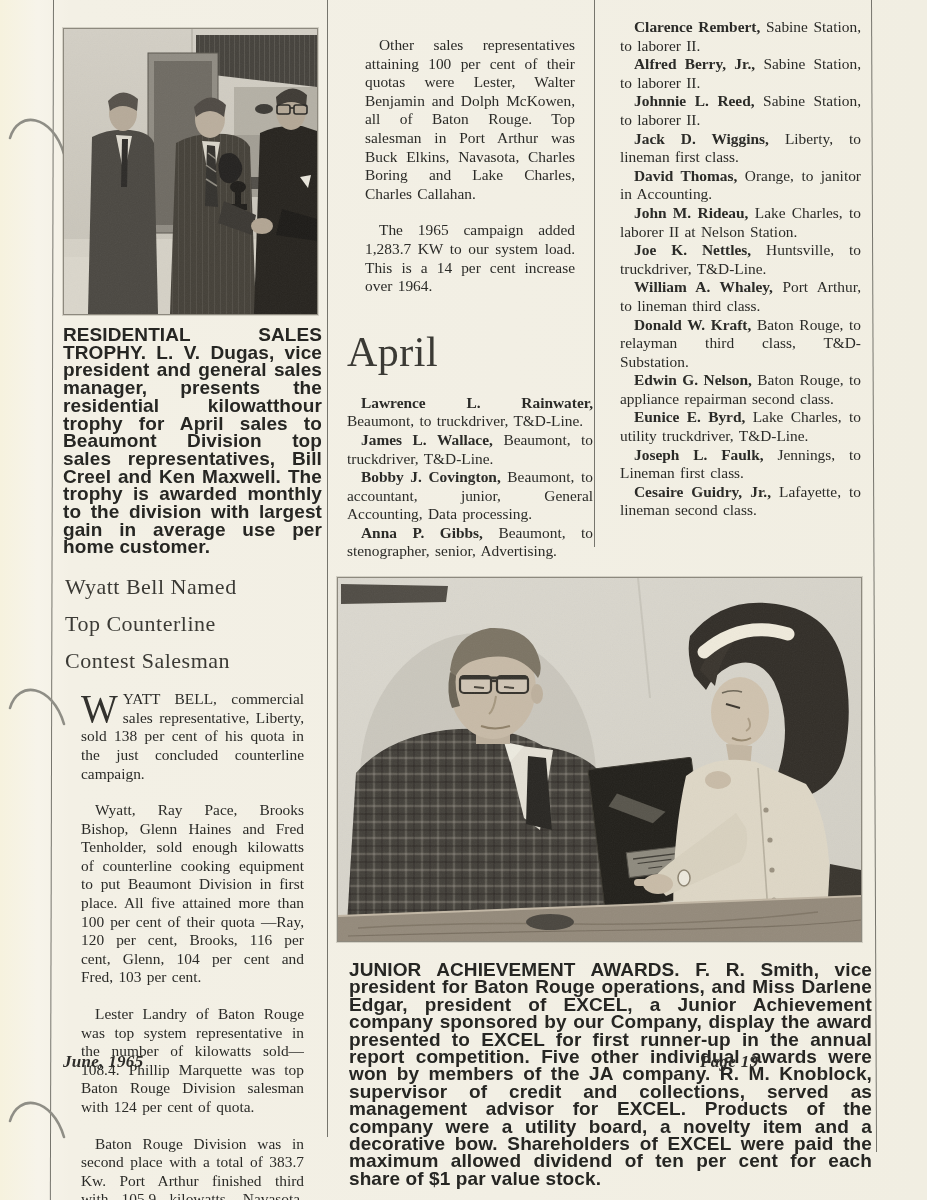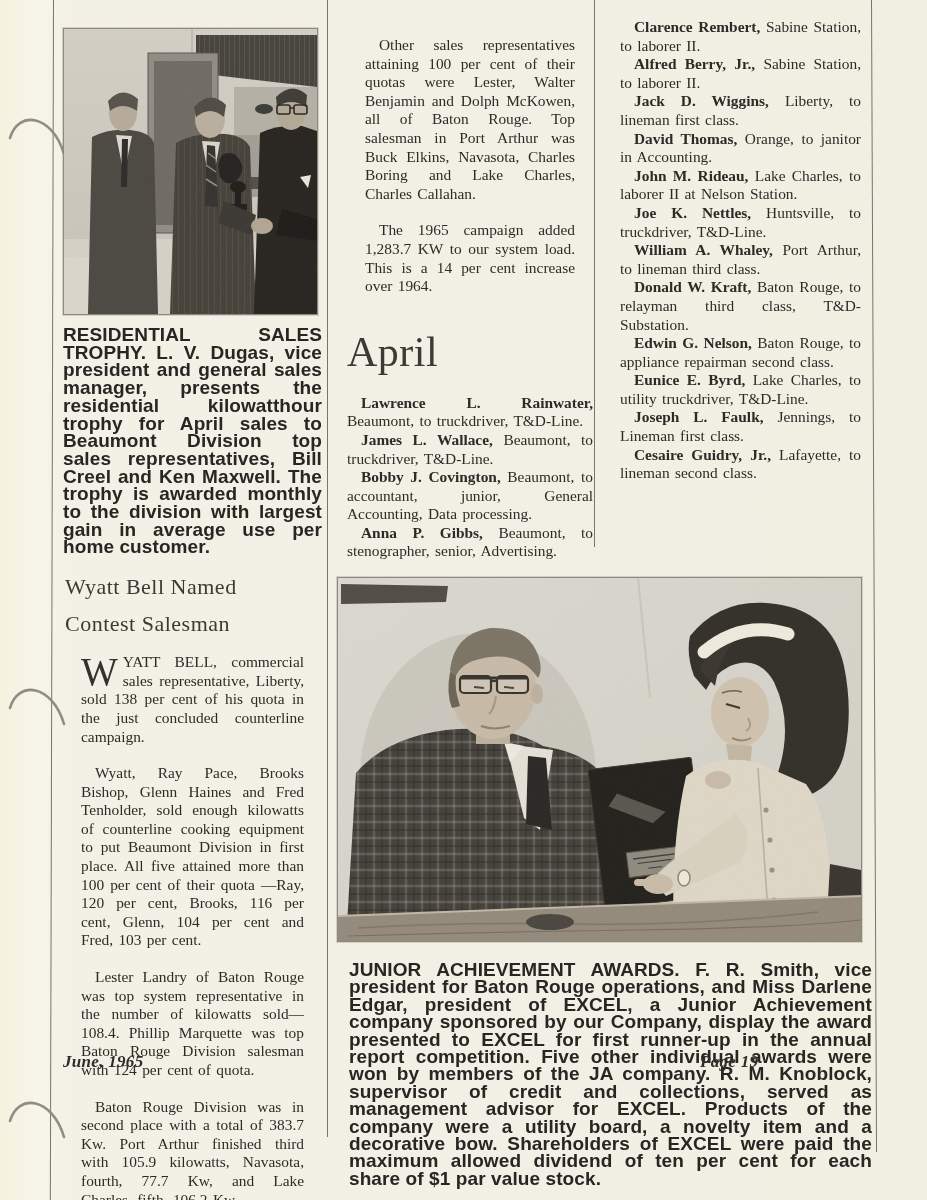--- a/index.html
+++ b/index.html
@@ -162,20 +162,21 @@
           <ellipse cx="198" cy="197" rx="11" ry="8" fill="#b2a593"></ellipse>
         </g>
         <rect width="253" height="285" filter="url(#grain1)" fill="#888" opacity="0.18"></rect>
       </svg>
     </div>
 
     <p class="caption">RESIDENTIAL SALES TROPHY. L. V. Dugas, vice president and general sales manager, presents the residential kilowatthour trophy for April sales to Beaumont Division top sales representatives, Bill Creel and Ken Maxwell. The trophy is awarded monthly to the division with largest gain in average use per home customer.</p>
 
     <h2 class="headline">
       <div>Wyatt Bell Named</div>
+      <div>Top Counterline</div>
       <div>Contest Salesman</div>
     </h2>
 
     <p class="bodytext first-body"><span class="dropcap">W</span><span>YATT BELL, commercial sales representative, Liberty, sold 138 per cent of his quota in the just concluded counterline campaign.</span></p>
     <p class="bodytext indent">Wyatt, Ray Pace, Brooks Bishop, Glenn Haines and Fred Tenholder, sold enough kilowatts of counterline cooking equipment to put Beaumont Division in first place. All five attained more than 100 per cent of their quota —Ray, 120 per cent, Brooks, 116 per cent, Glenn, 104 per cent and Fred, 103 per cent.</p>
     <p class="bodytext indent">Lester Landry of Baton Rouge was top system representative in the number of kilowatts sold— 108.4. Phillip Marquette was top Baton Rouge Division salesman with 124 per cent of quota.</p>
     <p class="bodytext indent">Baton Rouge Division was in second place with a total of 383.7 Kw. Port Arthur finished third with 105.9 kilowatts, Navasota, fourth, 77.7 Kw, and Lake Charles, fifth, 106.2 Kw.</p>
   </div>
 
   <div class="col col2">
@@ -188,20 +189,21 @@
 
     <p class="bodytext indent promo"><span class="pname">Lawrence L. Rainwater,</span><span> Beaumont, to truckdriver, T&amp;D-Line.</span></p>
     <p class="bodytext indent promo"><span class="pname">James L. Wallace,</span><span> Beaumont, to truckdriver, T&amp;D-Line.</span></p>
     <p class="bodytext indent promo"><span class="pname">Bobby J. Covington,</span><span> Beaumont, to accountant, junior, General Accounting, Data processing.</span></p>
     <p class="bodytext indent promo"><span class="pname">Anna P. Gibbs,</span><span> Beaumont, to stenographer, senior, Advertising.</span></p>
   </div>
 
   <div class="col col3">
     <p class="bodytext indent promo"><span class="pname">Clarence Rembert,</span><span> Sabine Station, to laborer II.</span></p>
     <p class="bodytext indent promo"><span class="pname">Alfred Berry, Jr.,</span><span> Sabine Station, to laborer II.</span></p>
+    <p class="bodytext indent promo"><span class="pname">Johnnie L. Reed,</span><span> Sabine Station, to laborer II.</span></p>
     <p class="bodytext indent promo"><span class="pname">Jack D. Wiggins,</span><span> Liberty, to lineman first class.</span></p>
     <p class="bodytext indent promo"><span class="pname">David Thomas,</span><span> Orange, to janitor in Accounting.</span></p>
     <p class="bodytext indent promo"><span class="pname">John M. Rideau,</span><span> Lake Charles, to laborer II at Nelson Station.</span></p>
     <p class="bodytext indent promo"><span class="pname">Joe K. Nettles,</span><span> Huntsville, to truckdriver, T&amp;D-Line.</span></p>
     <p class="bodytext indent promo"><span class="pname">William A. Whaley,</span><span> Port Arthur, to lineman third class.</span></p>
     <p class="bodytext indent promo"><span class="pname">Donald W. Kraft,</span><span> Baton Rouge, to relayman third class, T&amp;D-Substation.</span></p>
     <p class="bodytext indent promo"><span class="pname">Edwin G. Nelson,</span><span> Baton Rouge, to appliance repairman second class.</span></p>
     <p class="bodytext indent promo"><span class="pname">Eunice E. Byrd,</span><span> Lake Charles, to utility truckdriver, T&amp;D-Line.</span></p>
     <p class="bodytext indent promo"><span class="pname">Joseph L. Faulk,</span><span> Jennings, to Lineman first class.</span></p>
     <p class="bodytext indent promo"><span class="pname">Cesaire Guidry, Jr.,</span><span> Lafayette, to lineman second class.</span></p>

